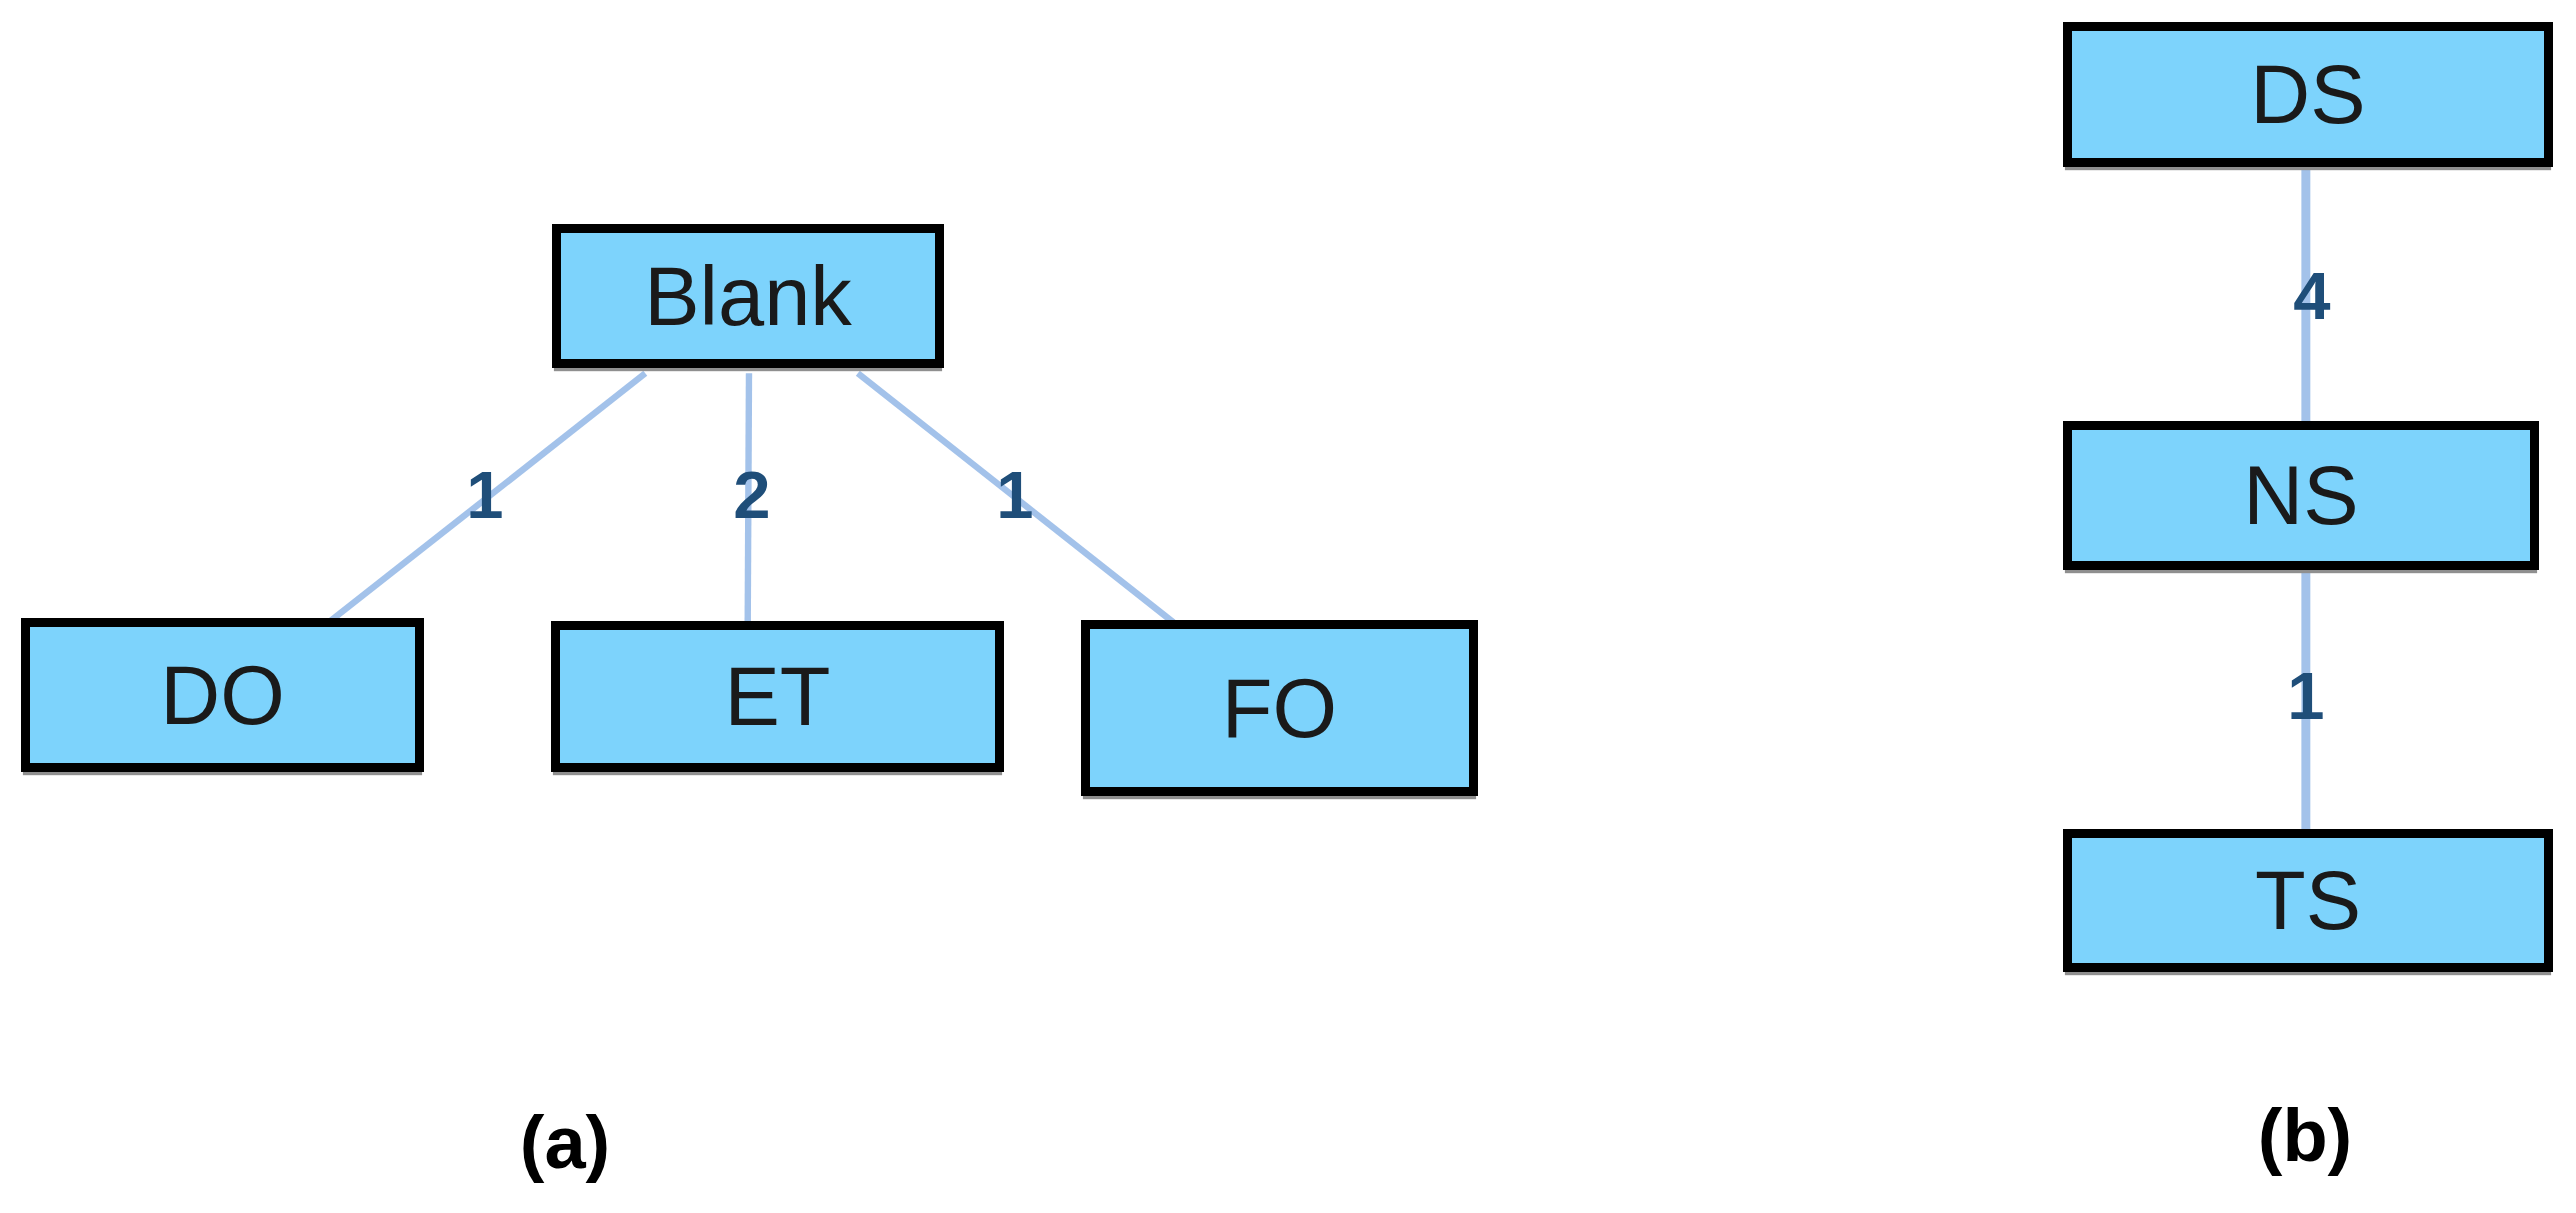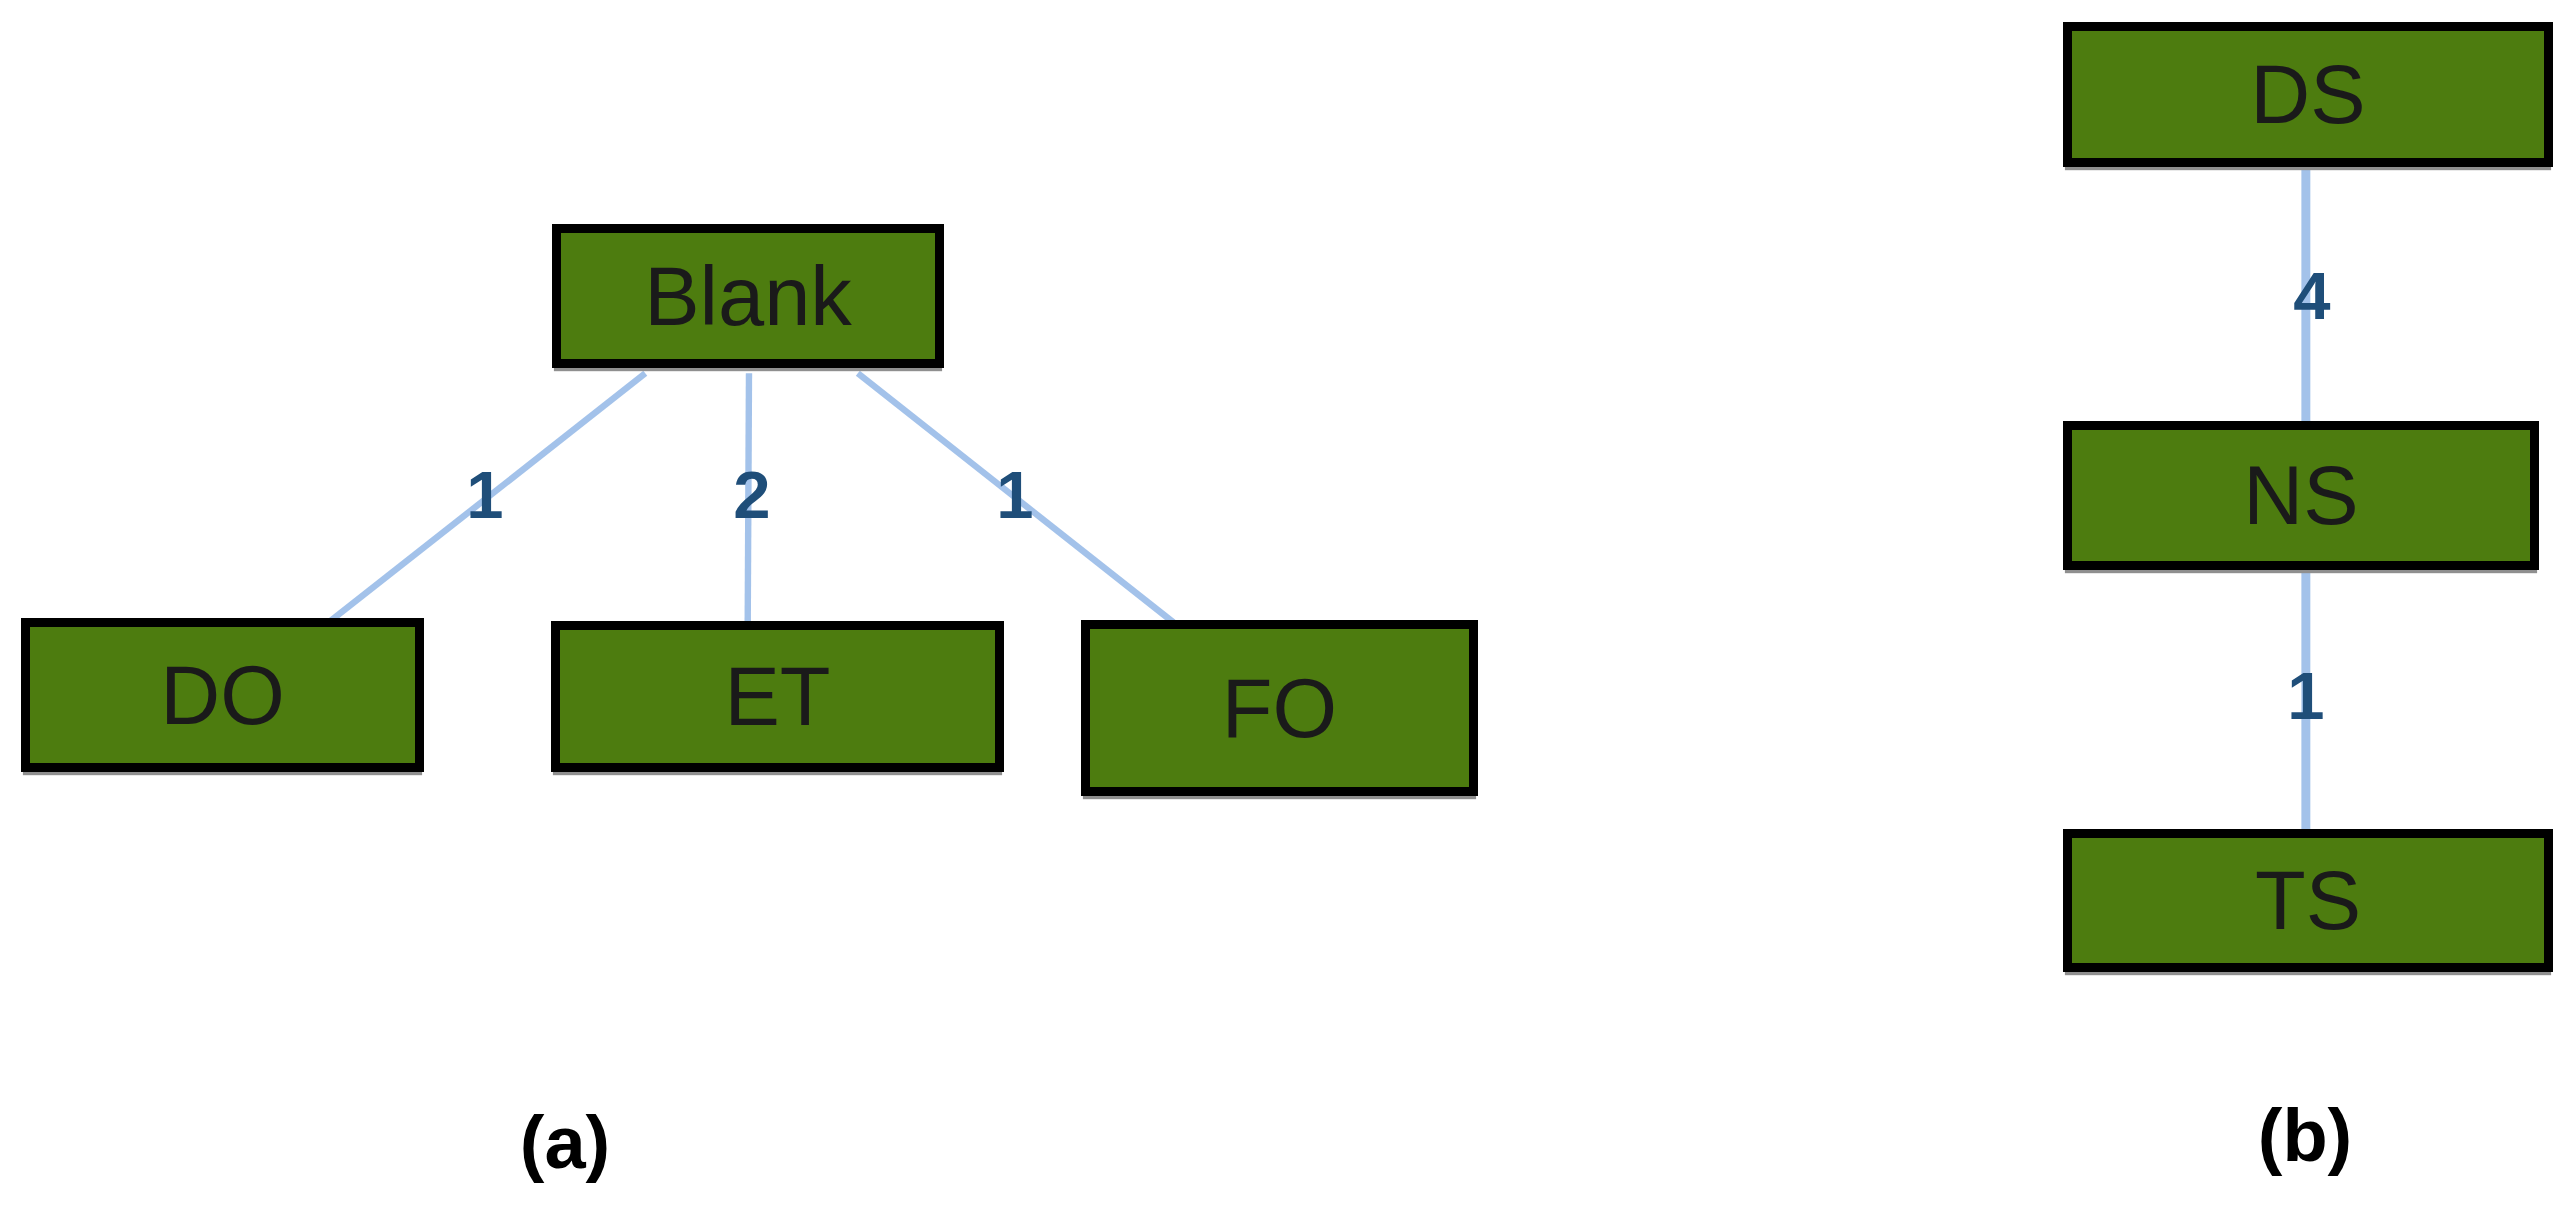--- a/index.html
+++ b/index.html
@@ -18,21 +18,21 @@
     overflow:hidden;
   }
   .edges-svg{position:absolute;left:0;top:0;width:2576px;height:1214px;}
   .edge{stroke:var(--edge-line);fill:none;}
   .edge.thin{stroke-width:10px;}
   .edge.thick{stroke-width:14px;}
   .node{
     position:absolute;
     box-sizing:border-box;
     border:9.6px solid var(--node-border);
-    background:#4d7c0f;
+    background:#7dd3fc;
     display:flex;align-items:center;justify-content:center;
     color:var(--node-text);
     font-size:83px;
     line-height:1;
     box-shadow:0 5.1px 0 -1.9px #8f8f8f;
   }
   .edge-label{
     position:absolute;
     transform:translate(-50%,-50%);
     color:var(--edge-label);

